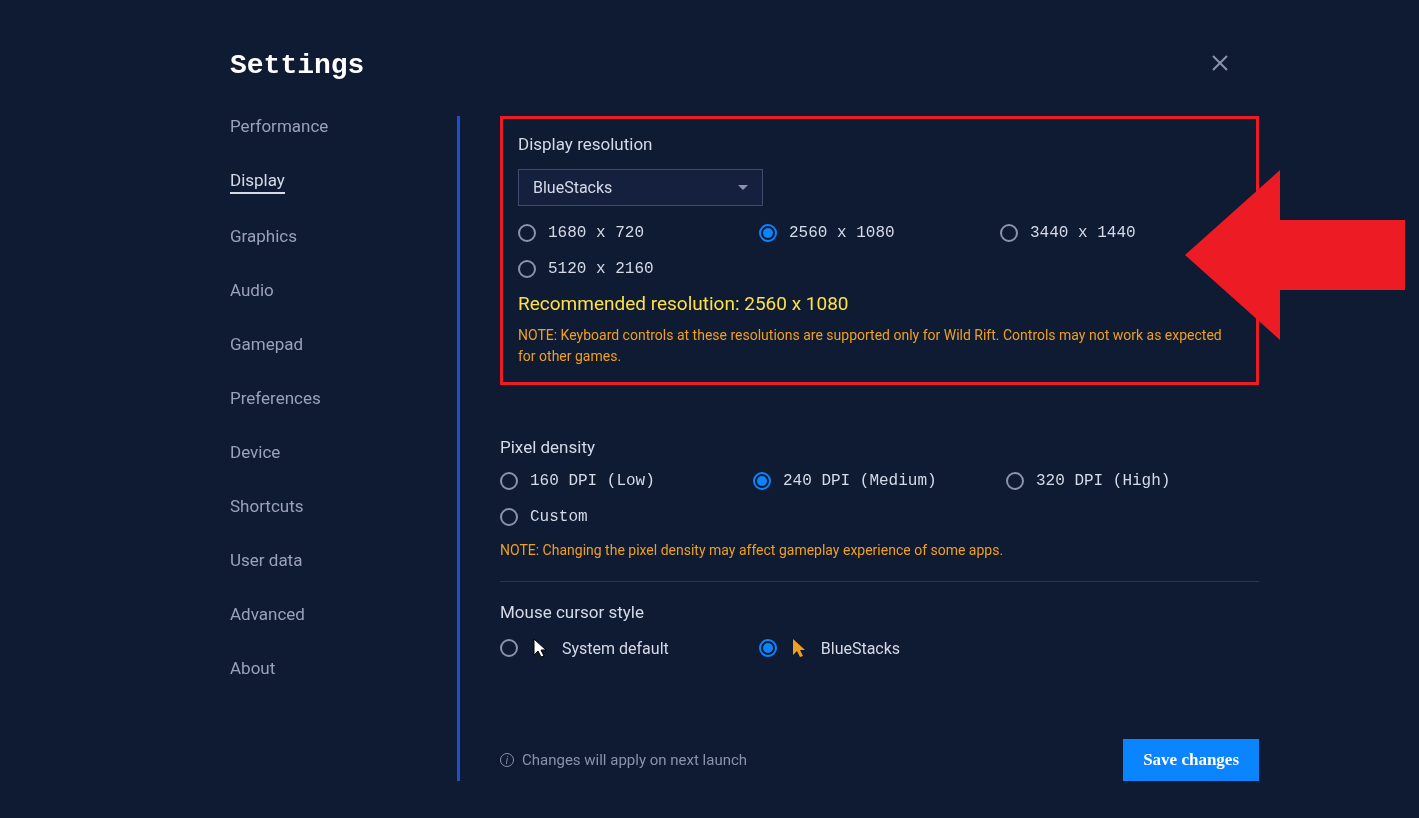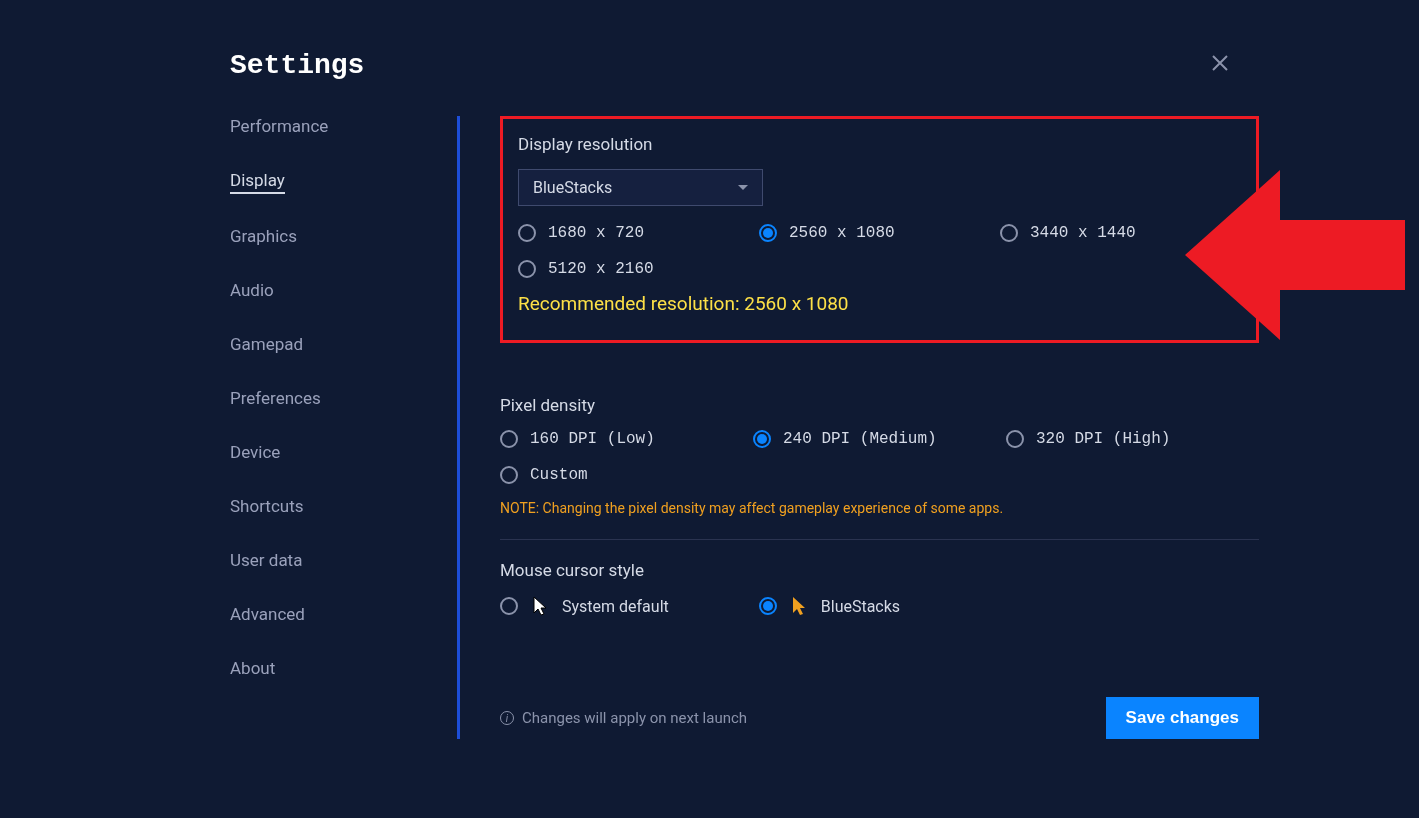--- a/index.html
+++ b/index.html
@@ -188,20 +188,21 @@
   font-style: italic;
 }
 .save-btn {
   background: #0a84ff;
   color: #ffffff;
   border: none;
   padding: 11px 20px;
   font-size: 17px;
   font-weight: 600;
   cursor: pointer;
+  font-family: Liberation Serif, serif;
 }
 .arrow-annotation {
   position: absolute;
   top: 170px;
   left: 1185px;
   pointer-events: none;
 }
 </style>
 </head>
 <body>
@@ -252,20 +253,21 @@
             <div class="radio-option">
               <div class="radio-circle"></div>
               <span class="radio-label">3440 x 1440</span>
             </div>
             <div class="radio-option">
               <div class="radio-circle"></div>
               <span class="radio-label">5120 x 2160</span>
             </div>
           </div>
         <div class="recommend-text">Recommended resolution: 2560 x 1080</div>
+        <div class="note-text">NOTE: Keyboard controls at these resolutions are supported only for Wild Rift. Controls may not work as expected for other games.</div>
       </div>
 
       <div class="section">
         <div class="section-label">Pixel density</div>
         <div class="radio-group" id="dpi-options">
             <div class="radio-option">
               <div class="radio-circle"></div>
               <span class="radio-label">160 DPI (Low)</span>
             </div>
             <div class="radio-option">

